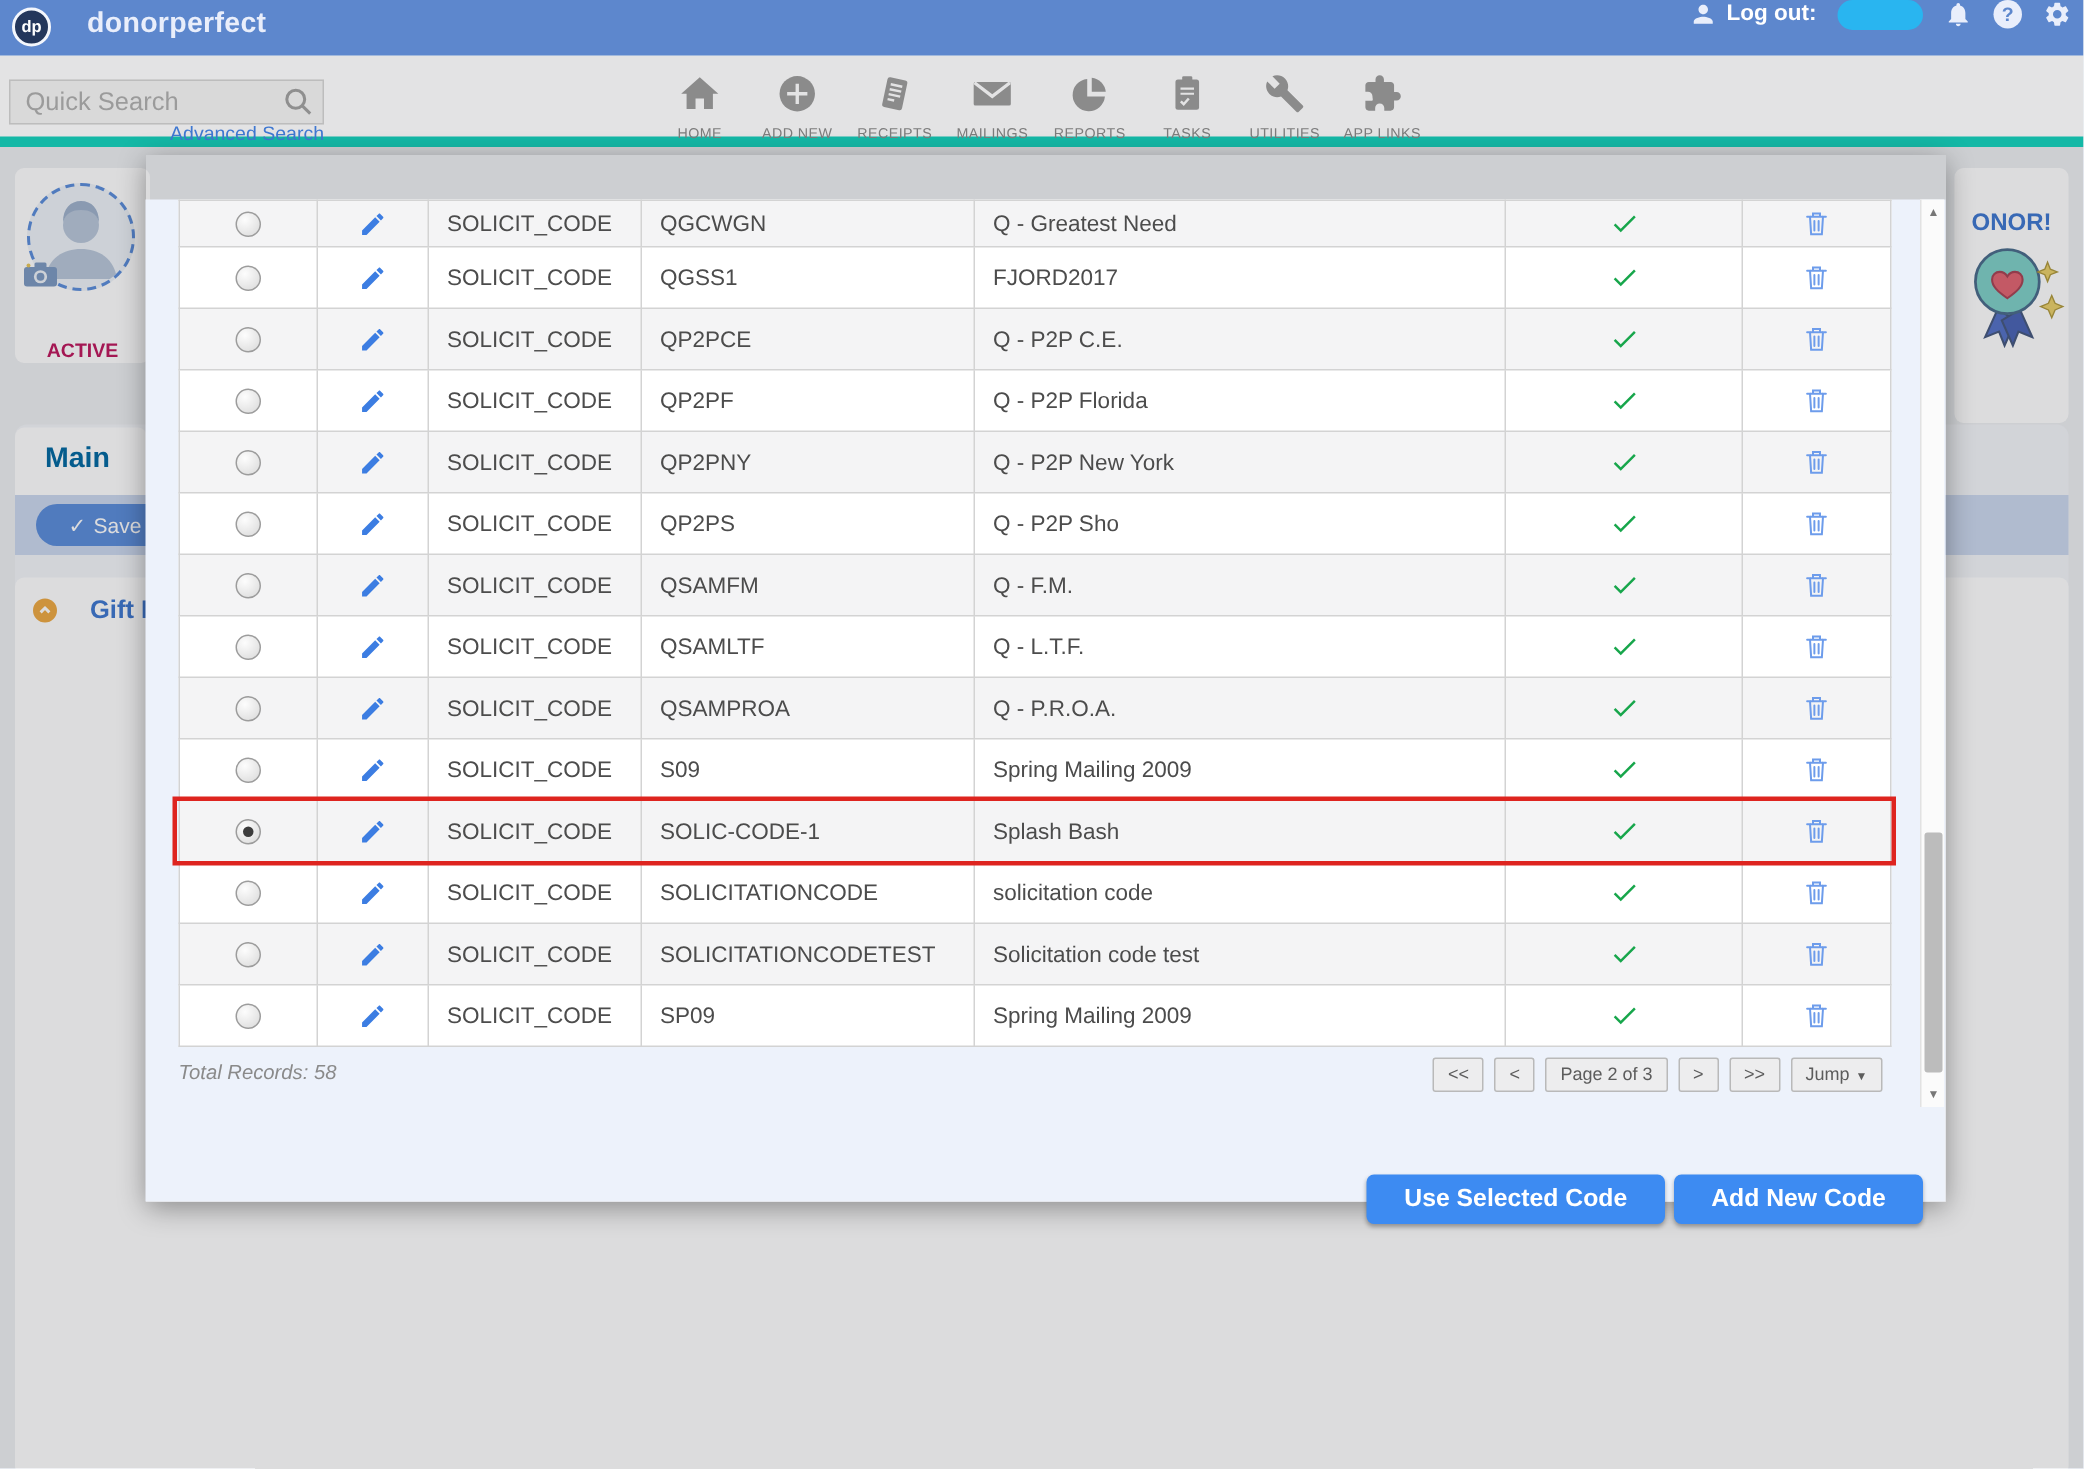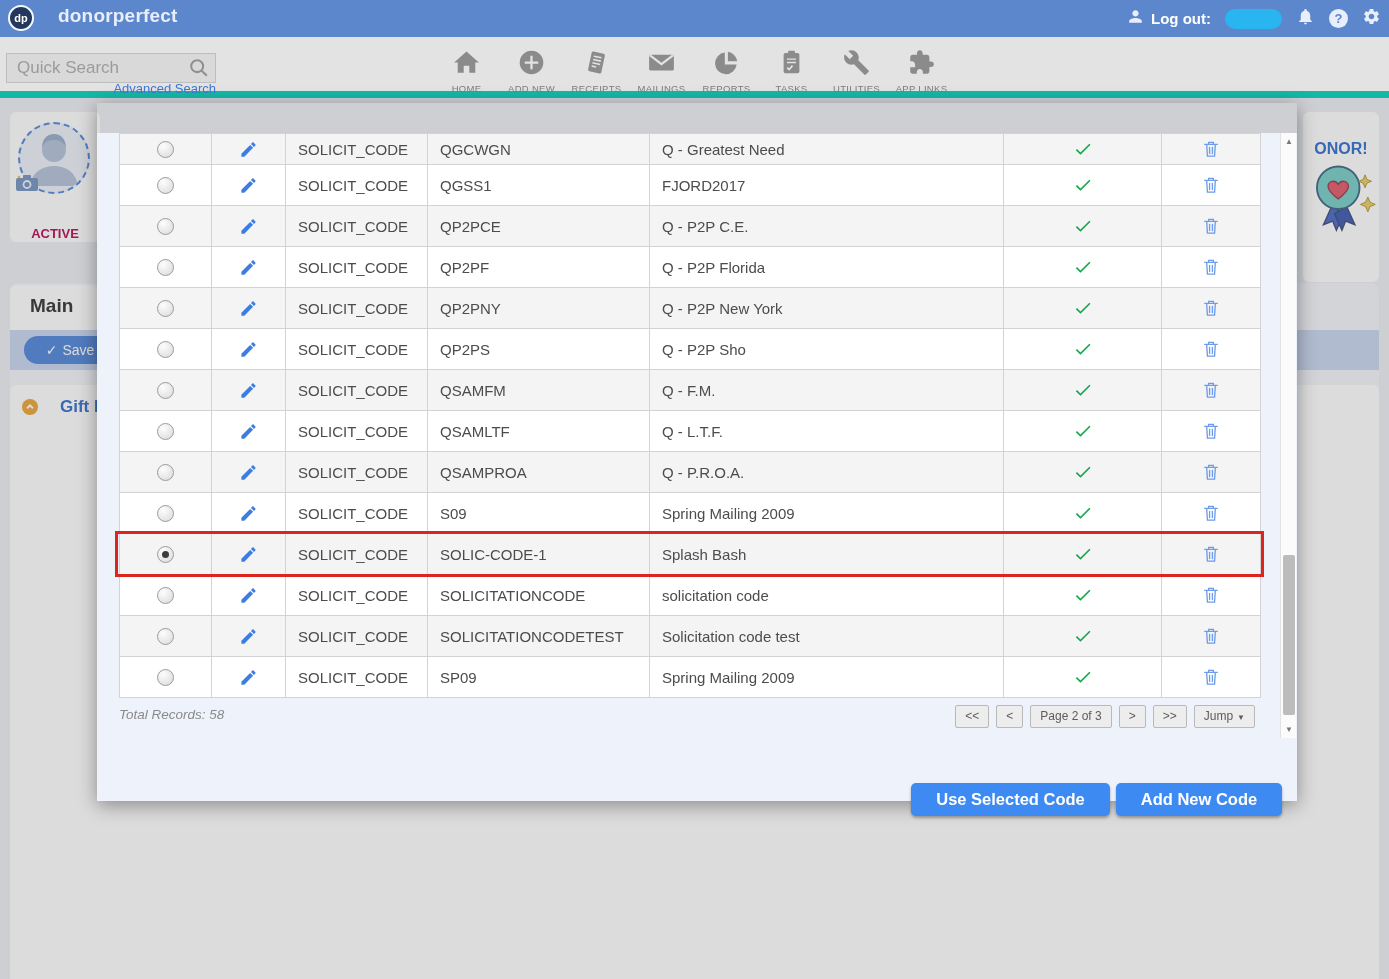--- a/index.html
+++ b/index.html
@@ -4,21 +4,21 @@
 <style>
   * { margin:0; padding:0; box-sizing:border-box; }
   html,body { width:1389px; height:979px; overflow:hidden; font-family:"Liberation Sans","DejaVu Sans",sans-serif; background:#eef0f3; }
   #stage { position:relative; width:1389px; height:979px; }
 
   
   .topbar { position:absolute; top:0; left:0; width:1389px; height:37px; background:#5d87cd; z-index:10; }
   .brand { position:absolute; left:8px; top:5px; display:flex; gap:24px; }
   .dp-circle { width:26px; height:26px; border-radius:50%; background:#24375c; border:2px solid #f4f7fd; color:#fff; font-size:11px; font-weight:bold; display:flex; align-items:center; justify-content:center; }
   .brand-name { color:#e9eefb; font-size:19px; font-weight:600; letter-spacing:.2px; }
-  .topbar-right { position:absolute; right:8px; top:0; height:37px; display:flex; align-items:center; gap:14px; }
+  .topbar-right { position:absolute; right:8px; top:0; height:37px; display:flex; gap:14px; }
   .topbar-right svg { width:19px; height:19px; fill:#e9eefb; }
   .logout-label { color:#fff; font-weight:bold; font-size:15px; margin-left:-8px; }
   .logout-pill { width:57px; height:20px; border-radius:10px; background:#29b5f0; }
   .help-circle { width:19px; height:19px; border-radius:50%; background:#e9eefb; color:#5d87cd; font-size:13px; font-weight:bold; display:flex; align-items:center; justify-content:center; }
 
   
   .navbar { position:absolute; top:37px; left:0; width:1389px; height:61px; background:#e3e3e4; border-bottom:7px solid #14b8a6; z-index:9; }
   .qsearch { position:absolute; left:6px; top:16px; width:210px; height:30px; background:#d9d9d9; border:1px solid #bdbdbd; font-size:17px; color:#555; padding:0 34px 0 10px; font-family:inherit; }
   .qsearch::placeholder { color:#9b9b9b; }
   .qsearch-icon { position:absolute; left:188px; top:20px; width:22px; height:22px; }
@@ -33,21 +33,21 @@
   .content { position:absolute; top:98px; left:0; width:1389px; height:881px; z-index:1; }
   .panel-main { position:absolute; left:10px; top:185px; width:1369px; height:700px; background:#f4f6fa; border-radius:8px 8px 0 0; }
   .card { background:#fff; border-radius:6px; }
   .avatar-card { position:absolute; left:10px; top:14px; width:90px; height:130px; }
   .avatar-ring { position:absolute; left:8px; top:10px; width:72px; height:72px; border-radius:50%; border:2px dashed #5b8ddb; background:#eef3f8; overflow:hidden; }
   .avatar-ring svg { width:68px; height:68px; }
   .camera { position:absolute; left:5px; top:62px; width:24px; height:18px; }
   .active-label { position:absolute; left:0; top:114px; width:90px; text-align:center; color:#be185d; font-weight:bold; font-size:13px; }
   .donor-card { position:absolute; left:1303px; top:14px; width:76px; height:170px; padding-top:28px; text-align:center; }
   .donor-text { color:#3f78d1; font-weight:bold; font-size:16px; }
-  .main-tab { position:absolute; left:10px; top:187px; width:88px; height:45px; background:#fff; border-radius:6px 6px 0 0; font-size:19px; font-weight:600; color:#404040; padding:10px 0 0 20px; }
+  .main-tab { position:absolute; left:10px; top:187px; width:88px; height:45px; background:#fff; border-radius:6px 6px 0 0; font-size:19px; font-weight:600; color:#0369a1; padding:10px 0 0 20px; }
   .save-band { position:absolute; left:10px; top:232px; width:1369px; height:40px; background:#ccd9ef; }
   .save-btn { position:absolute; left:14px; top:6px; width:92px; height:28px; background:#5b8ddb; border-radius:14px; color:#fff; font-size:14px; display:flex; align-items:center; justify-content:center; gap:5px; }
   .gift-card { position:absolute; left:10px; top:287px; width:1369px; height:598px; background:#fff; border-radius:6px; }
   .gift-head { position:absolute; left:12px; top:12px; display:flex; align-items:center; gap:22px; color:#3f78d1; font-weight:bold; font-size:17px; }
   .chev-circle { width:16px; height:16px; border-radius:50%; background:#eeaa44; display:flex; align-items:center; justify-content:center; }
   .chev-circle svg { width:10px; height:10px; stroke:#fff; fill:none; stroke-width:2.4; }
 
   
   .dim { position:absolute; top:98px; left:0; width:1389px; height:881px; background:rgba(20,20,25,0.15); z-index:50; }
 

